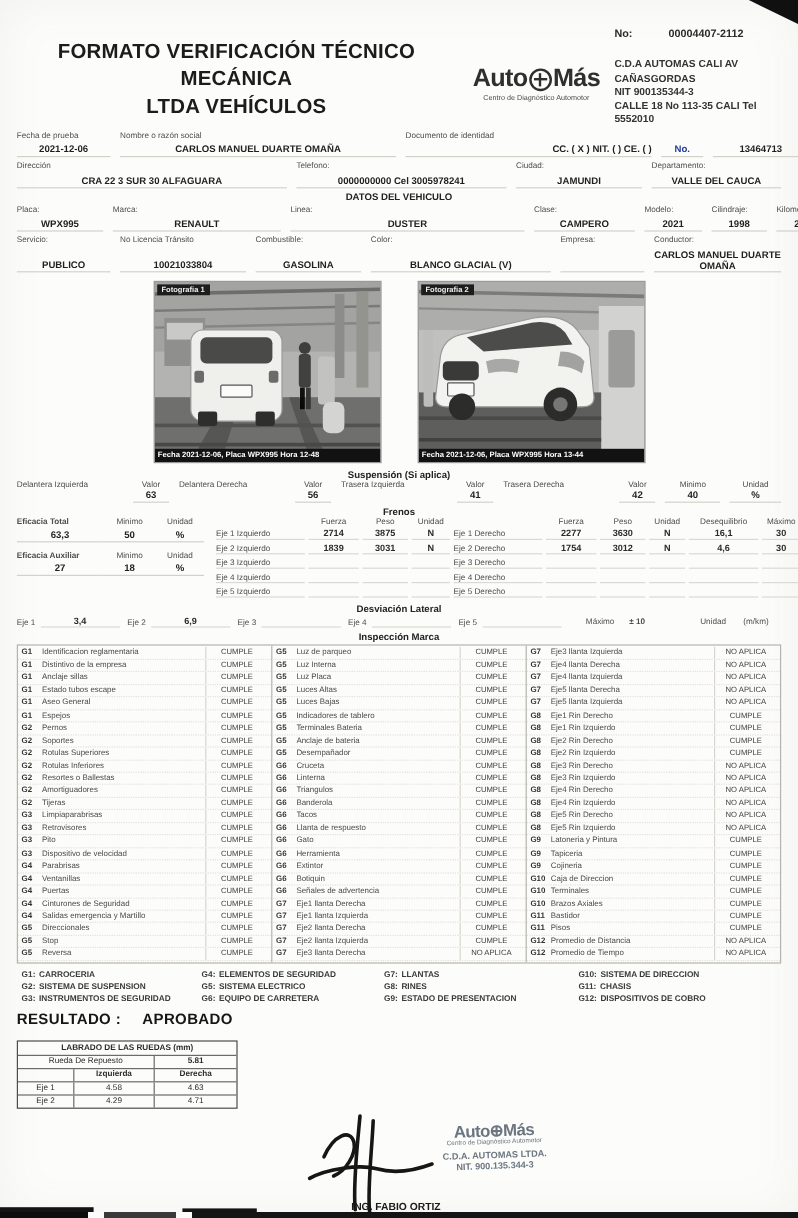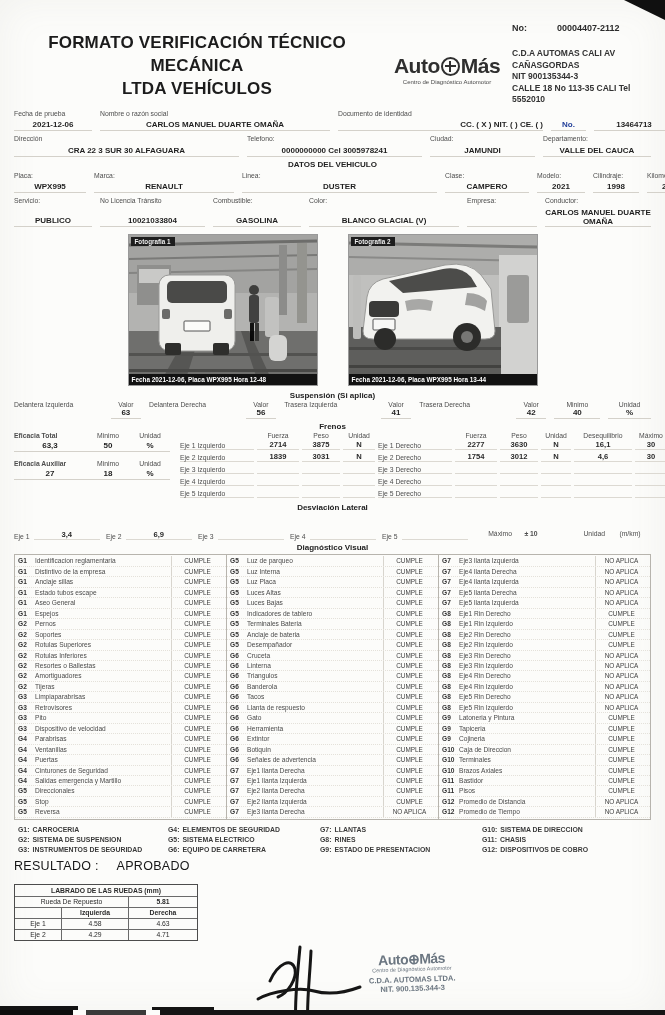--- a/index.html
+++ b/index.html
@@ -46,38 +46,38 @@
   .susp{grid-template-columns:1.45fr .5fr 1.45fr .5fr 1.45fr .5fr 1.45fr .5fr .75fr .7fr;}
   
   .frenos{display:flex;padding:0 14px;gap:10px;margin-top:1px;}
   .efic{width:162px;display:grid;grid-template-columns:72px 44px 40px;row-gap:2px;align-content:start;}
   .axles{flex:1;}
   .axle-grid{display:grid;grid-template-columns:74px 42px 38px 32px 74px 42px 38px 30px 58px 32px 26px;column-gap:3px;align-items:end;}
   .axle-grid .lbl{text-align:center;}
   .ax-lab{font-size:6.8px;color:#4d4d4d;border-bottom:1px solid #dcd9d2;}
   .ax-v{font-size:7.6px;font-weight:bold;text-align:center;border-bottom:1px solid #dcd9d2;min-height:9px;}
   
-  .desv{display:flex;align-items:flex-start;padding:0 14px;gap:4px;margin-top:18px;}
+  .desv{display:flex;align-items:center;padding:0 14px;gap:4px;margin-top:1px;}
   .desv-pair{display:flex;align-items:flex-end;gap:4px;flex:1;}
   .desv-val{font-size:7.6px;font-weight:bold;border-bottom:1px solid #dcd9d2;flex:1;text-align:center;min-height:9px;}
   
   .insp-wrap{margin:2px 14px 0 14px;border:1px solid #b7b4ad;display:flex;}
   .insp-col{flex:1;padding:1px 0;}
   .insp-col + .insp-col{border-left:1px solid #b7b4ad;}
   .insp-row{display:grid;grid-template-columns:17px 1fr 52px;padding:0 3px;line-height:9.45px;
             border-bottom:1px dotted #e4e1da;}
   .insp-code{font-size:6.6px;font-weight:bold;color:#333;}
   .insp-label{font-size:6.6px;color:#4a4a4a;overflow:hidden;white-space:nowrap;}
   .insp-result{font-size:6.4px;color:#3c3c3c;text-align:center;border-left:1px solid #d8d5ce;}
   
   .legend{display:grid;grid-template-columns:150px 152px 162px 1fr;padding:6px 18px 0 18px;row-gap:3px;}
   .legend-item{font-size:6.9px;font-weight:bold;color:#3a3a3a;}
   .legend-item .lc{margin-right:3px;}
   
-  .result{padding:6px 14px 0 14px;font-size:12.5px;font-weight:normal;color:#161616;letter-spacing:.3px;}
+  .result{padding:6px 14px 0 14px;font-size:12.5px;font-weight:bold;color:#161616;letter-spacing:.3px;}
   .below-result{display:flex;padding:3px 14px 0 14px;gap:10px;}
   .notes{flex:1;}
   .notes-t{font-size:7.2px;font-weight:bold;color:#2e2e2e;}
   .notes-s{font-size:6.4px;color:#555;margin-left:4px;}
   .tread{width:182px;border:1.5px solid #4c4c4c;font-size:6.8px;margin-top:8px;}
   .tread-title{font-weight:bold;text-align:center;padding:2px 0;border-bottom:1px solid #6a6a6a;}
   .tread-row{display:grid;grid-template-columns:46px 67px 1fr;border-bottom:1px solid #6a6a6a;}
   .tread-row:last-child{border-bottom:none;}
   .tread-row span{padding:1.5px 2px;text-align:center;}
   .tread-row span + span{border-left:1px solid #6a6a6a;}
@@ -426,21 +426,21 @@
   </span>
 </div>
       <span class="lbl" style="text-align:right;width:40px">Máximo</span>
       <span class="lbl" style="width:30px;text-align:center;font-weight:bold">± 10</span>
       <span class="lbl" style="width:55px;text-align:right">Unidad</span>
       <span class="lbl" style="width:42px;text-align:center">(m/km)</span>
     </div>
   </div>
 
   <div>
-    <div class="sec-title">Diagnóstico Visual</div>
+    <div class="sec-title">Inspección Marca</div>
     <div class="insp-wrap">
       <div class="insp-col">
   <div class="insp-row">
     <span class="insp-code">G1</span>
     <span class="insp-label">Identificacion reglamentaria</span>
     <span class="insp-result">CUMPLE</span>
   </div>
 
   <div class="insp-row">
     <span class="insp-code">G1</span>

